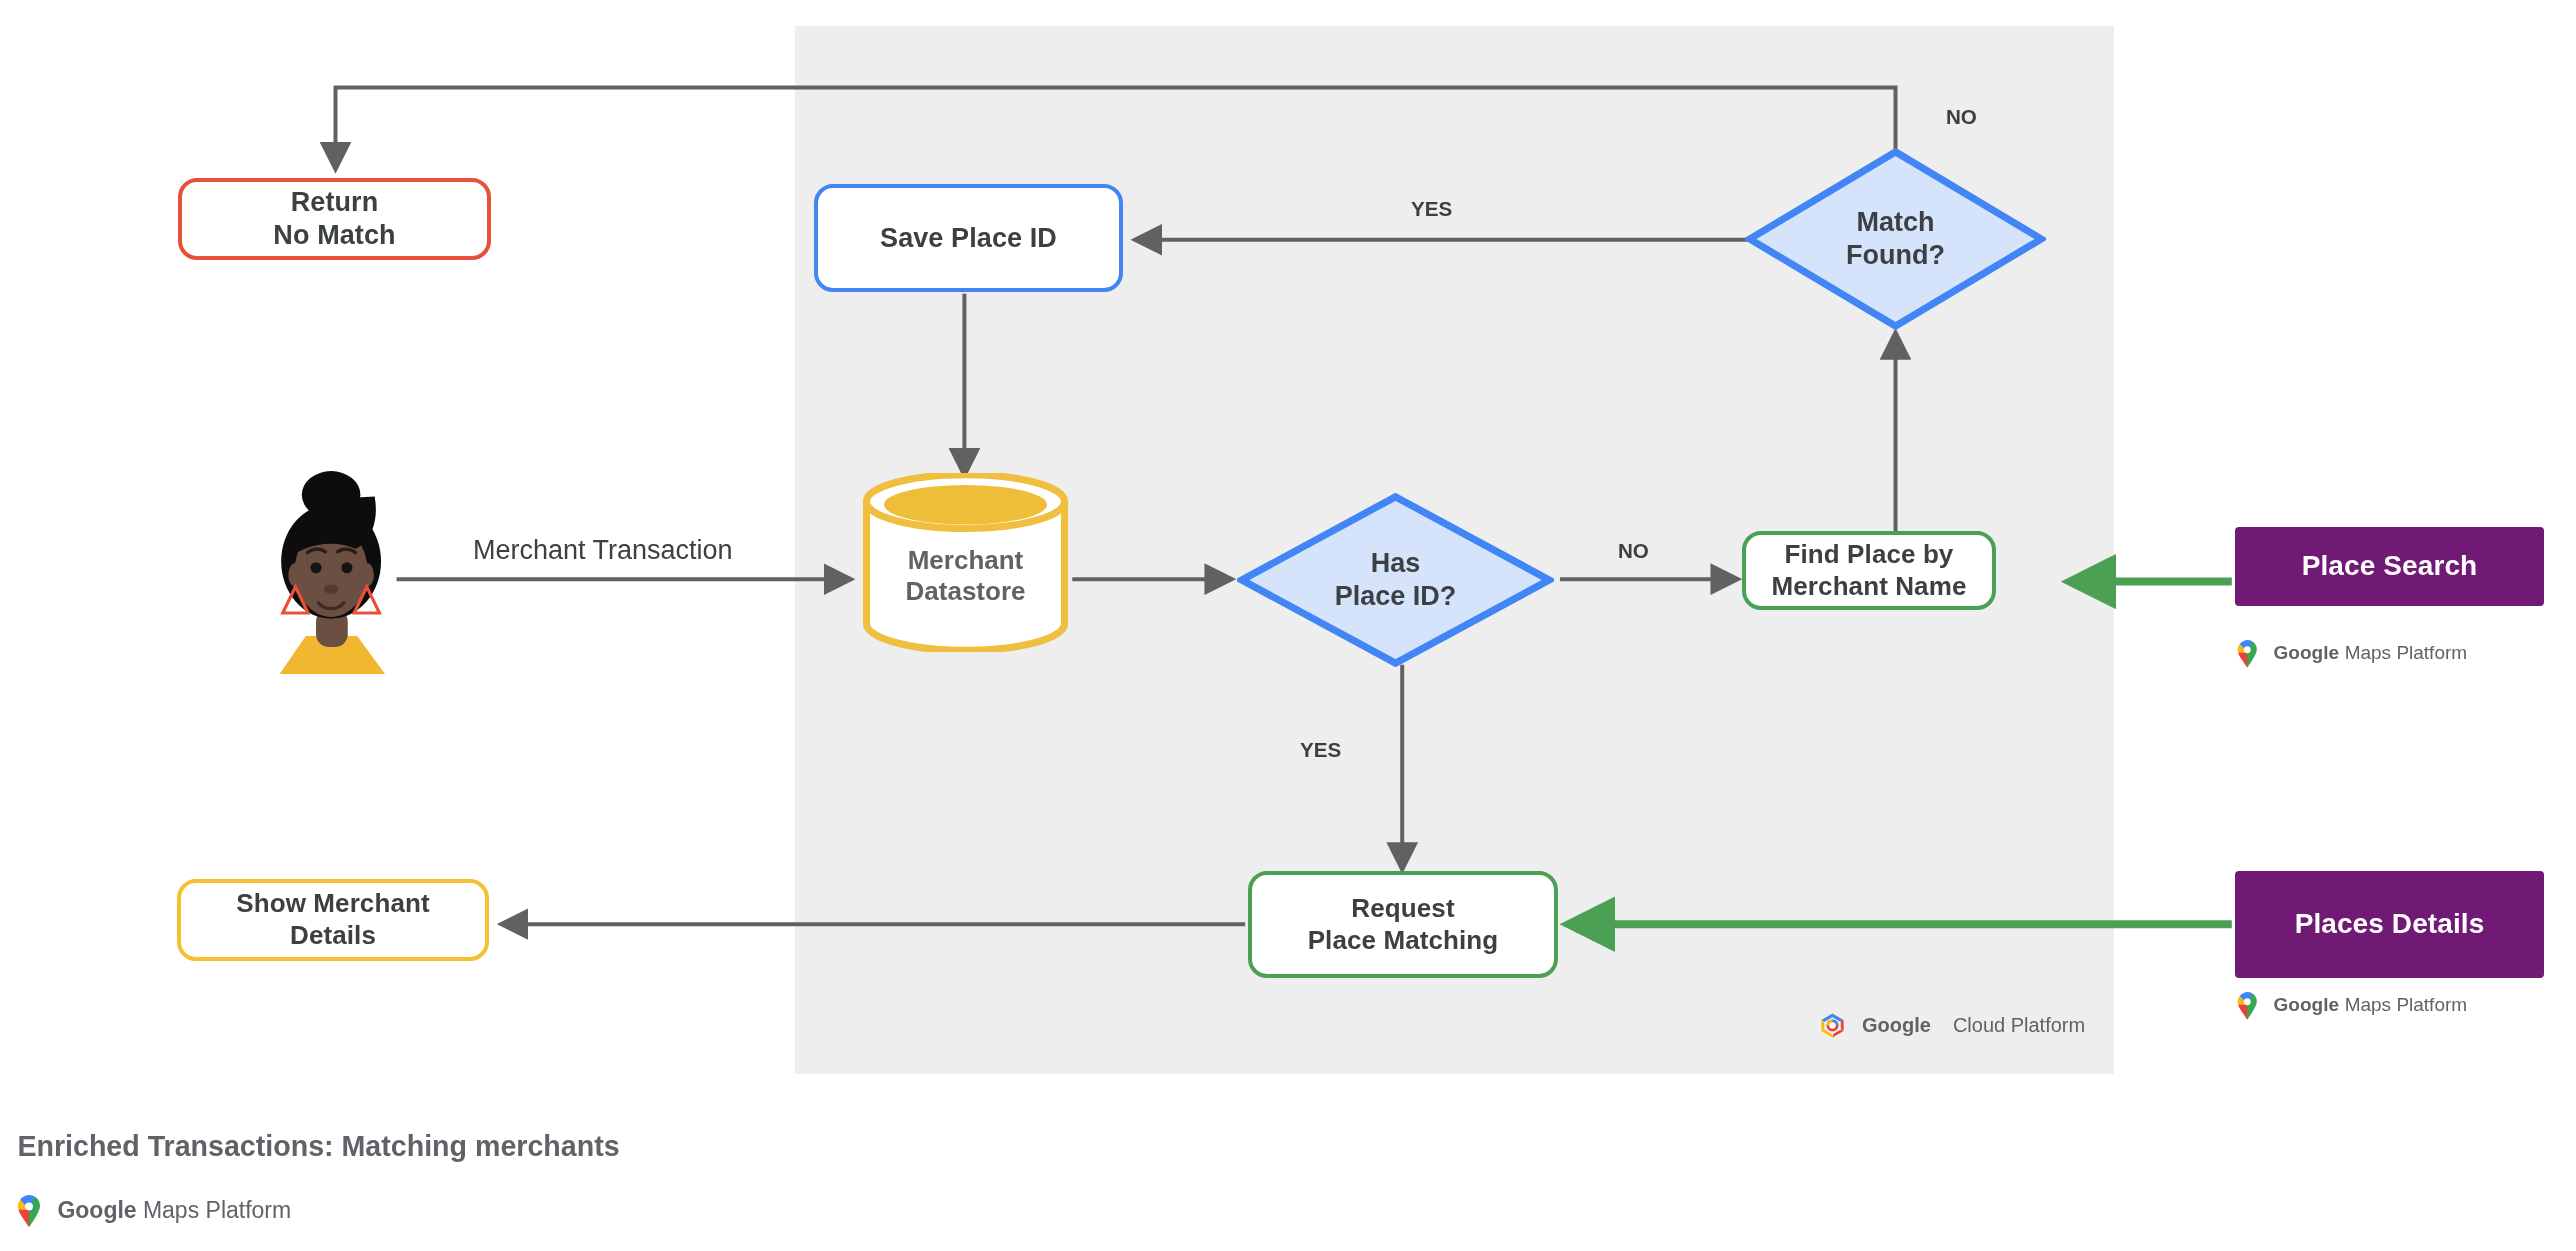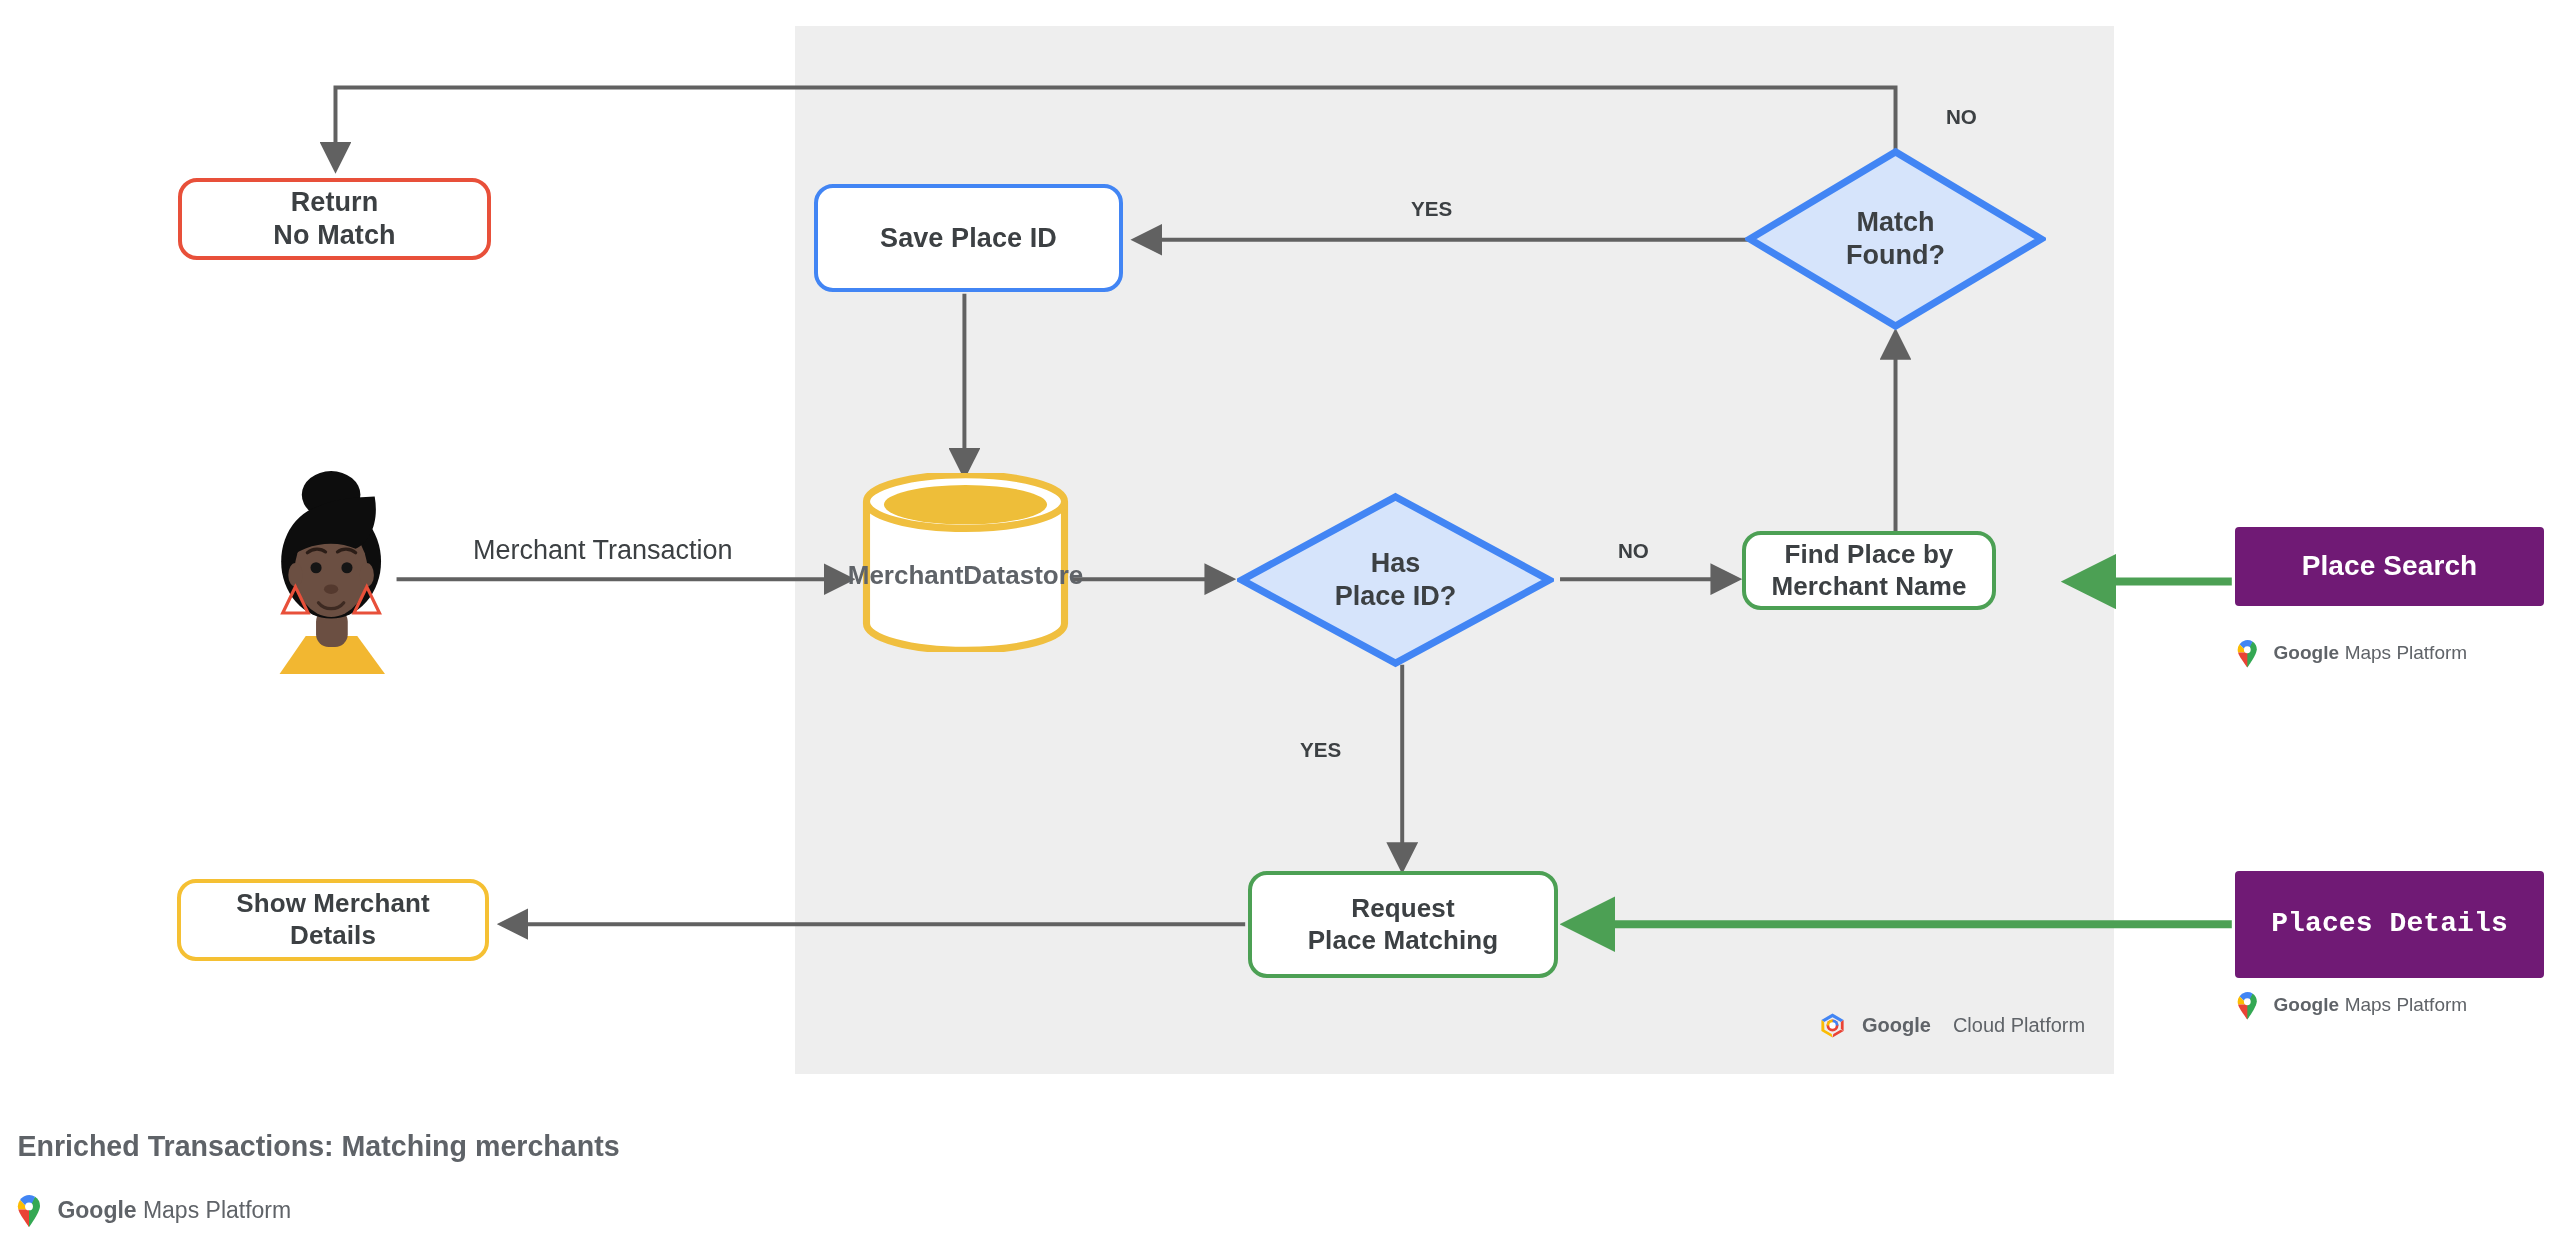--- a/index.html
+++ b/index.html
@@ -79,21 +79,21 @@
   }
 
   
   .cylinder {
     position: absolute;
   }
   .cylinder .ctext {
     position: absolute;
     left: 0; top: 27px; right: 0; bottom: 0;
     display: flex;
-    flex-direction: row;
+    flex-direction: column;
     align-items: center;
     justify-content: center;
     text-align: center;
     color: #5f6368;
     font-weight: bold;
     line-height: 1.2;
     pointer-events: none;
   }
 
   
@@ -275,21 +275,21 @@
     </div>
   </div>
 
   <div class="node node-green" style="left:1248px; top:871px; width:310px; height:107px; font-size:26px;">
     <div>
       <span>Request</span>
       <span class="l2">Place Matching</span>
     </div>
   </div>
 
-  <div class="node node-solid-green" style="left:2235px; top:871px; width:309px; height:107px; font-size:28px;font-family:Liberation Mono, monospace;">
+  <div class="node node-solid-green" style="left:2235px; top:871px; width:309px; height:107px; font-size:28px;">
     <div>
       <span>Places Details</span>
     </div>
   </div>
 
   <div class="edge-label big" style="left:473px; top:535px; font-size:27px;">Merchant Transaction</div>
 
   <div class="edge-label" style="left:1411px; top:197px; font-size:20.6px;">YES</div>
 
   <div class="edge-label" style="left:1946px; top:105px; font-size:20.6px;">NO</div>

